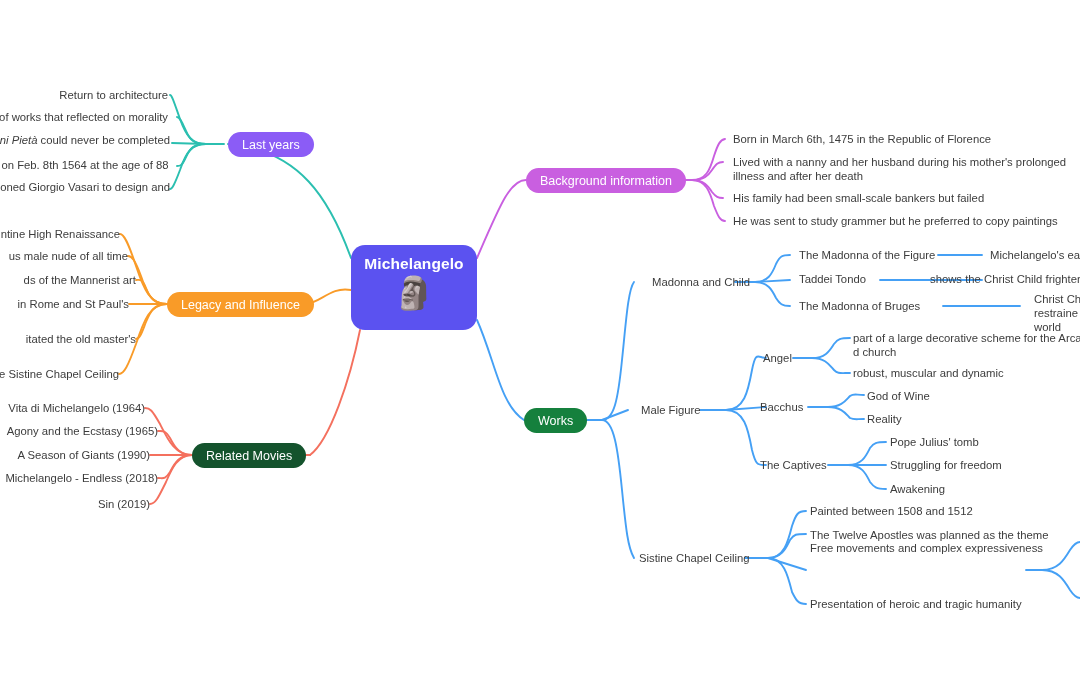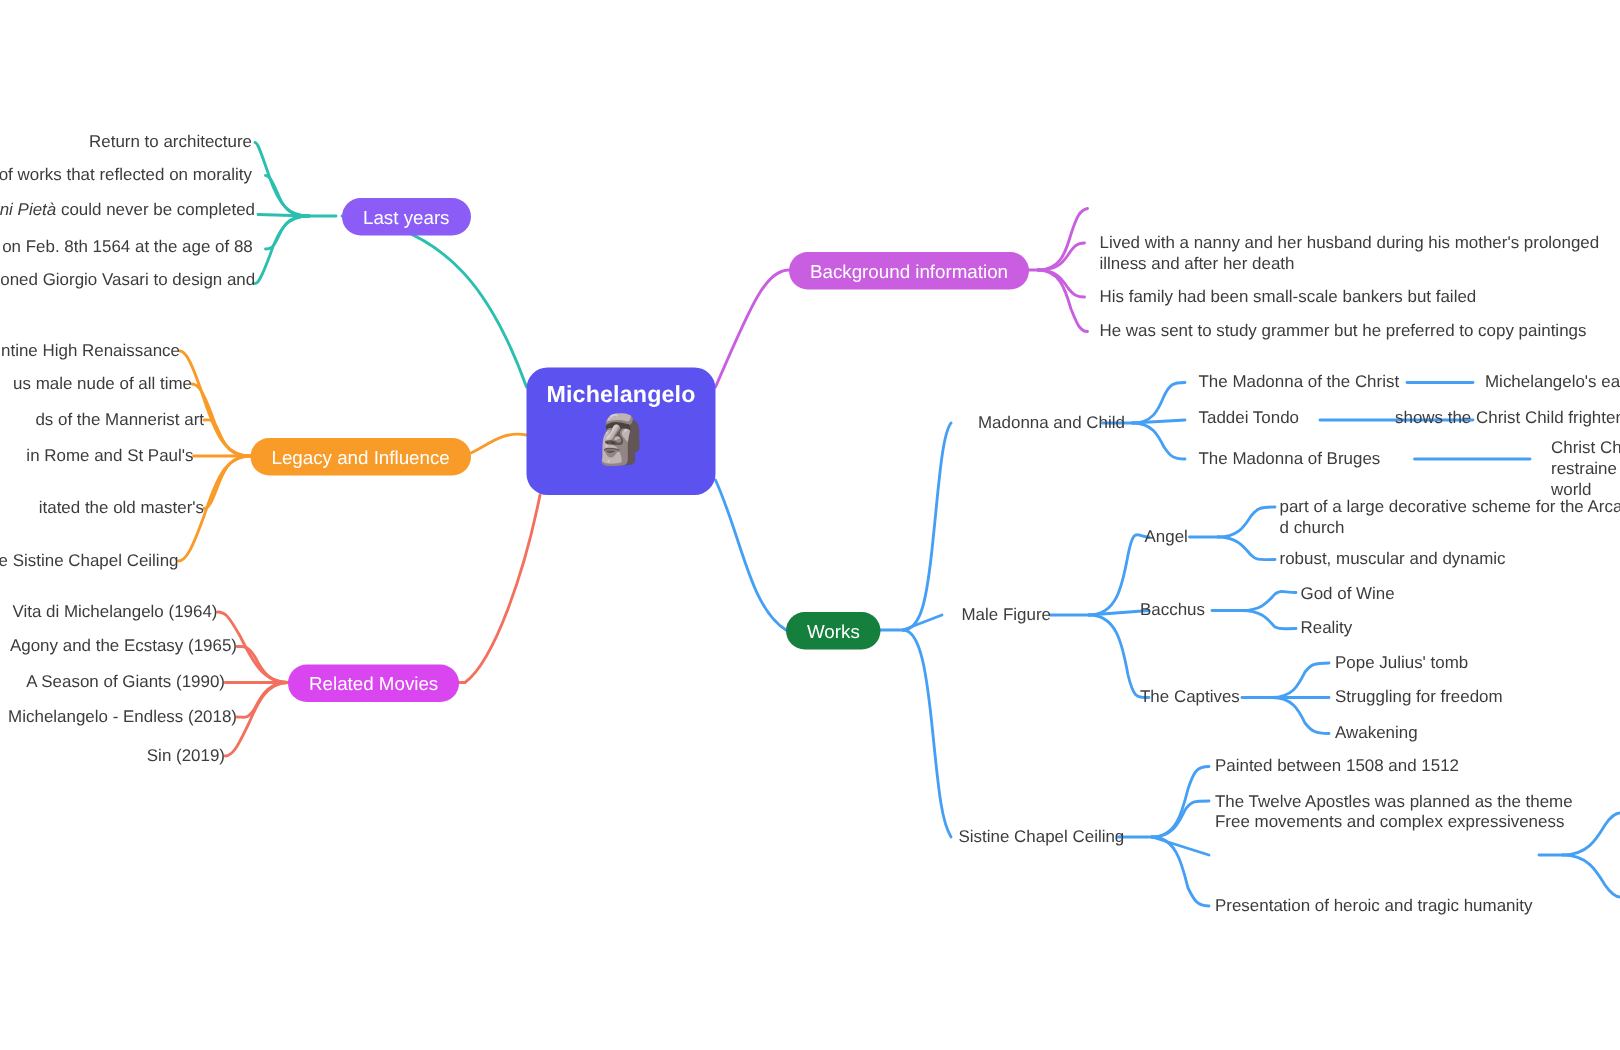--- a/index.html
+++ b/index.html
@@ -33,21 +33,21 @@
     position:absolute;
     border-radius:999px;
     color:#fff;
     font-size:12.5px;
     display:flex;align-items:center;justify-content:center;
     padding:0 14px;height:25px;box-sizing:border-box;
     white-space:nowrap;
   }
   .pill.teal{background:#8b5cf6;}
   .pill.orange{background:#f99b28;}
-  .pill.red{background:#d946ef;}
+  .pill.red{background:#14532d;}
   .pill.purple{background:#c95fe0;}
   .pill.blue{background:#15803d;}
 
   
   .leaf{
     position:absolute;
     font-size:11.3px;
     color:#3c3c3c;
     line-height:14px;
     white-space:nowrap;
@@ -181,28 +181,29 @@
   <div class="leaf lend" style="left:-41px;top:367px;width:160px;">e Sistine Chapel Ceiling</div>
 
   <div class="pill red" style="left:192px;top:443px;">Related Movies</div>
   <div class="leaf lend" style="left:-15px;top:401px;width:160px;">Vita di Michelangelo (1964)</div>
   <div class="leaf lend" style="left:-2px;top:424px;width:160px;">Agony and the Ecstasy (1965)</div>
   <div class="leaf lend" style="left:-10px;top:448px;width:160px;">A Season of Giants (1990)</div>
   <div class="leaf lend" style="left:-7px;top:471px;width:165px;">Michelangelo - Endless (2018)</div>
   <div class="leaf lend" style="left:-10px;top:497px;width:160px;">Sin (2019)</div>
 
   <div class="pill purple" style="left:526px;top:168px;">Background information</div>
+  <div class="leaf right" style="left:733px;top:132px;">Born in March 6th, 1475 in the Republic of Florence</div>
   <div class="leaf right" style="left:733px;top:191px;">His family had been small-scale bankers but failed</div>
   <div class="leaf right wrap" style="left:733px;top:155px;width:344px;">Lived with a nanny and her husband during his mother's prolonged illness and after her death</div>
   <div class="leaf right" style="left:733px;top:214px;">He was sent to study grammer but he preferred to copy paintings</div>
 
   <div class="pill blue" style="left:524px;top:408px;">Works</div>
 
   <div class="mid" style="left:637px;top:275px;padding-left:15px;">Madonna and Child</div>
-  <div class="leaf right" style="left:799px;top:248px;">The Madonna of the Christ</div>
+  <div class="leaf right" style="left:799px;top:248px;">The Madonna of the Figure</div>
   <div class="leaf right" style="left:990px;top:248px;">Michelangelo's earl</div>
   <div class="leaf right" style="left:799px;top:272px;">Taddei Tondo</div>
   <div class="leaf right" style="left:930px;top:272px;">shows the Christ Child frightene</div>
   <div class="leaf right" style="left:799px;top:299px;">The Madonna of Bruges</div>
   <div class="leaf right wrap" style="left:1034px;top:292px;width:100px;">Christ Child, restraine into the world</div>
 
   <div class="mid" style="left:641px;top:403px;">Male Figure</div>
   <div class="mid" style="left:763px;top:351px;">Angel</div>
   <div class="leaf right wrap" style="left:853px;top:331px;width:232px;">part of a large decorative scheme for the Arca d church</div>
   <div class="leaf right" style="left:853px;top:366px;">robust, muscular and dynamic</div>

